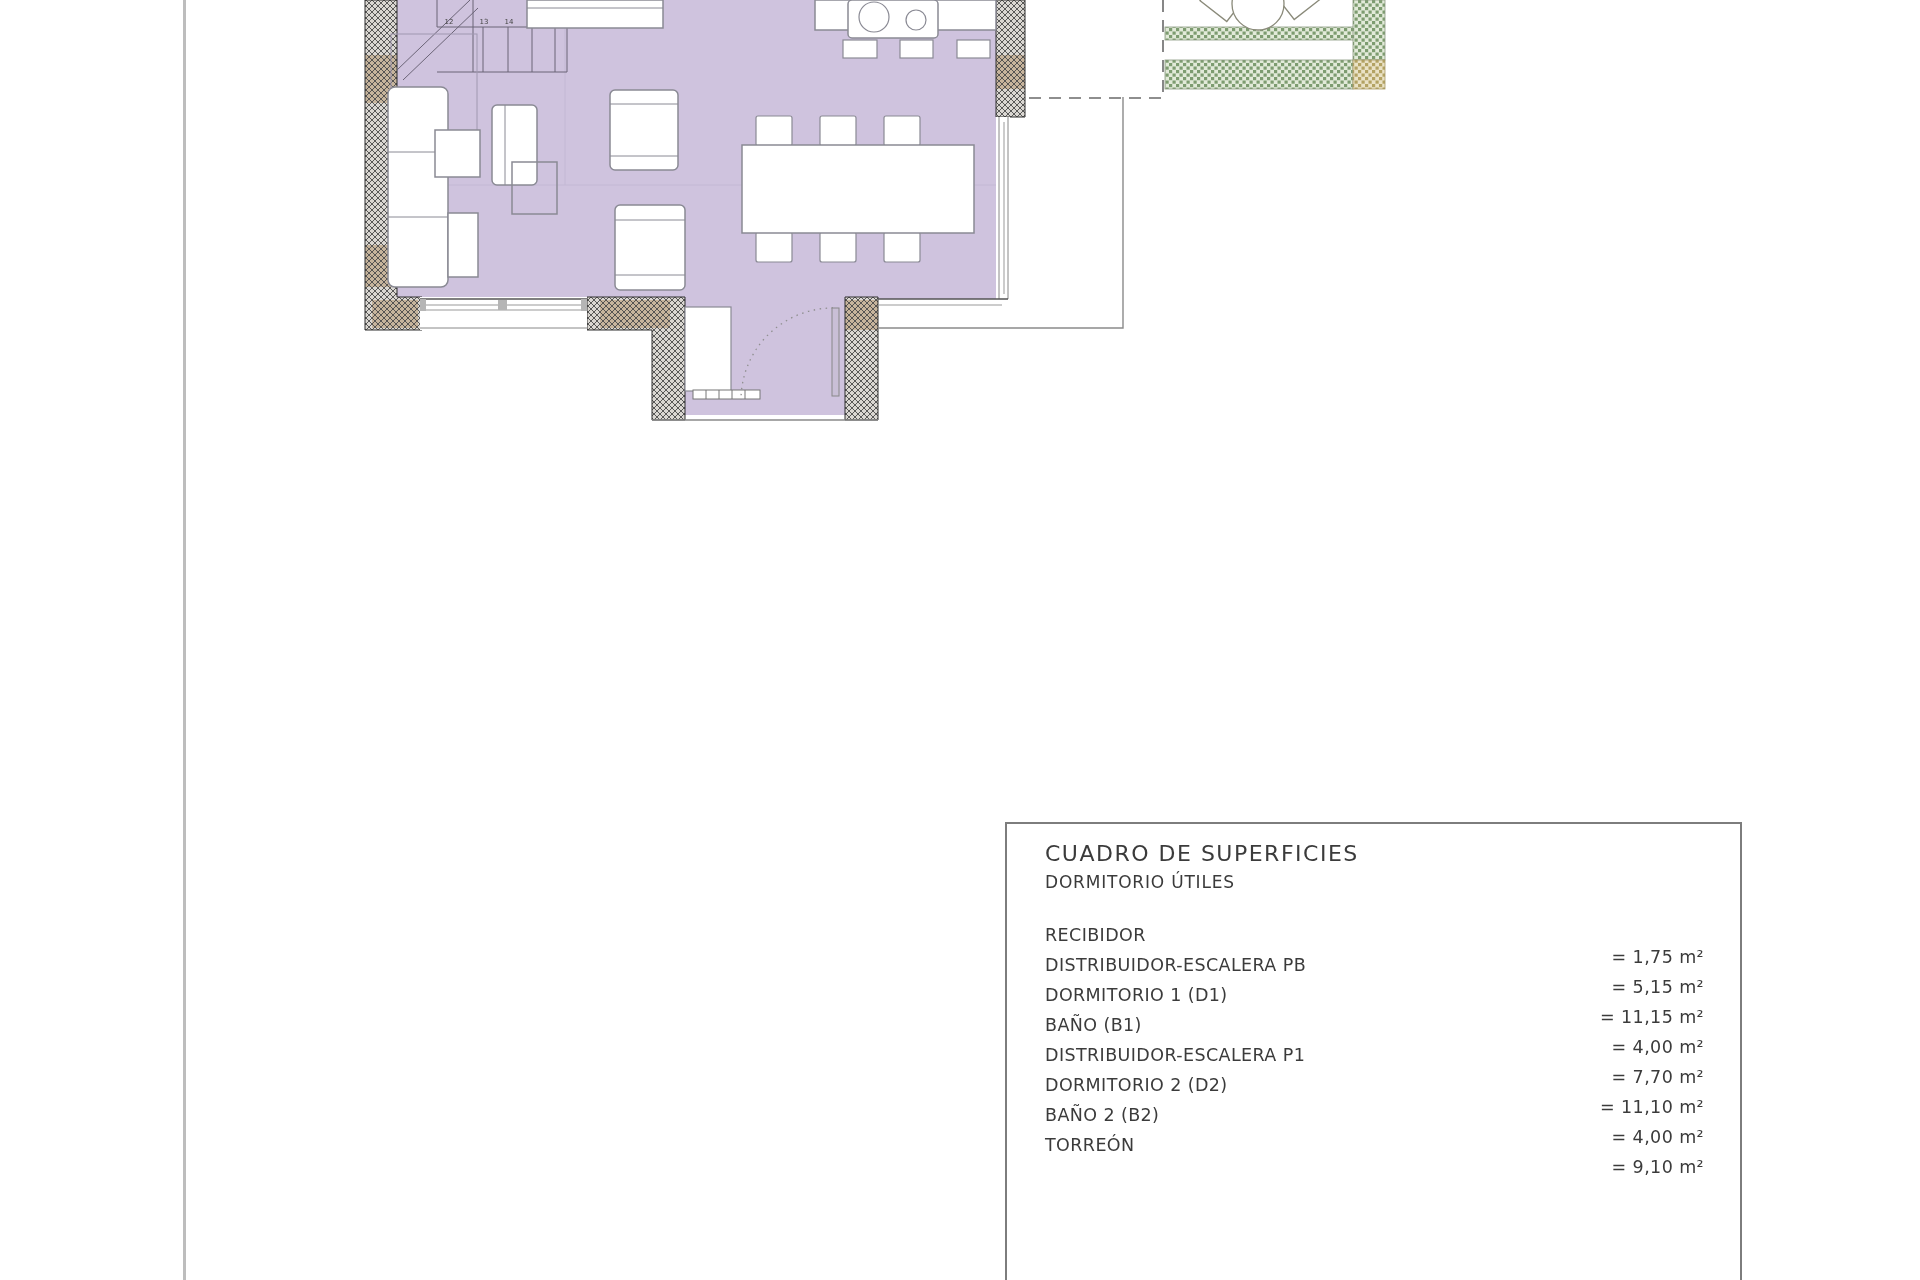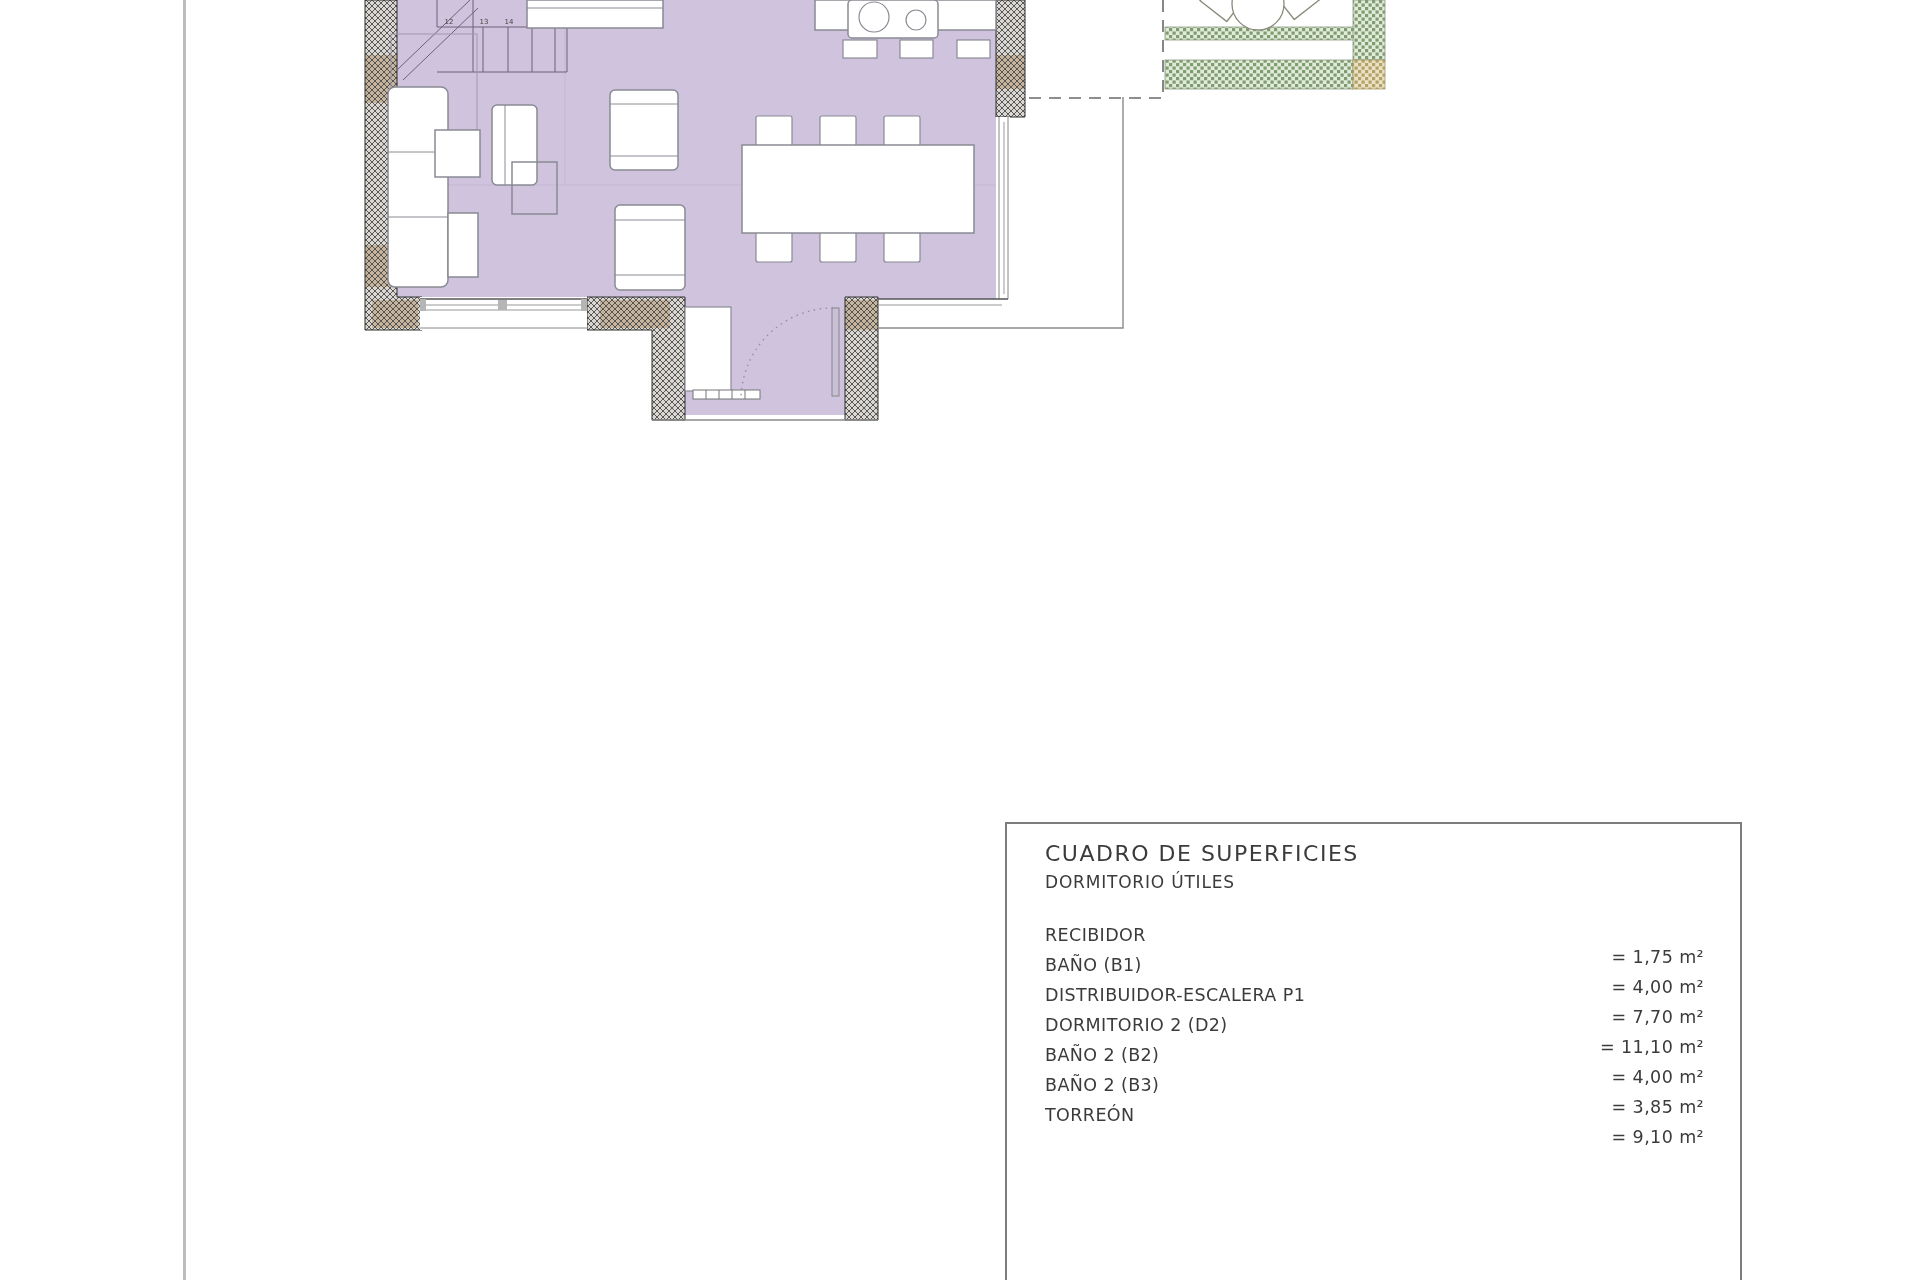--- a/index.html
+++ b/index.html
@@ -209,21 +209,29 @@
 <div class="surface-table">
   <div class="st-title">CUADRO DE SUPERFICIES</div>
   <div class="st-subtitle">DORMITORIO ÚTILES</div>
   <div class="st-rows" id="surface-rows">
   <div class="surface-row">
     <span class="sr-label">RECIBIDOR</span>
     <span class="sr-value">= 1,75 m²</span>
   </div>
 
 
-
+  <div class="surface-row">
+    <span class="sr-label">DISTRIBUIDOR-ESCALERA PB</span>
+    <span class="sr-value">= 5,15 m²</span>
+  </div>
+
+  <div class="surface-row">
+    <span class="sr-label">DORMITORIO 1 (D1)</span>
+    <span class="sr-value">= 11,15 m²</span>
+  </div>
 
   <div class="surface-row">
     <span class="sr-label">BAÑO  (B1)</span>
     <span class="sr-value">= 4,00 m²</span>
   </div>
 
 
   <div class="surface-row">
     <span class="sr-label">DISTRIBUIDOR-ESCALERA P1</span>
     <span class="sr-value">= 7,70 m²</span>
@@ -233,23 +241,19 @@
     <span class="sr-label">DORMITORIO 2 (D2)</span>
     <span class="sr-value">= 11,10 m²</span>
   </div>
 
   <div class="surface-row">
     <span class="sr-label">BAÑO 2 (B2)</span>
     <span class="sr-value">= 4,00 m²</span>
   </div>
 
 
-  <div class="surface-row">
-    <span class="sr-label">BAÑO 2 (B3)</span>
-    <span class="sr-value">= 3,85 m²</span>
-  </div>
 
   <div class="surface-row">
     <span class="sr-label">TORREÓN</span>
     <span class="sr-value">= 9,10 m²</span>
   </div>
 </div>
 </div>
 
 </body></html>

